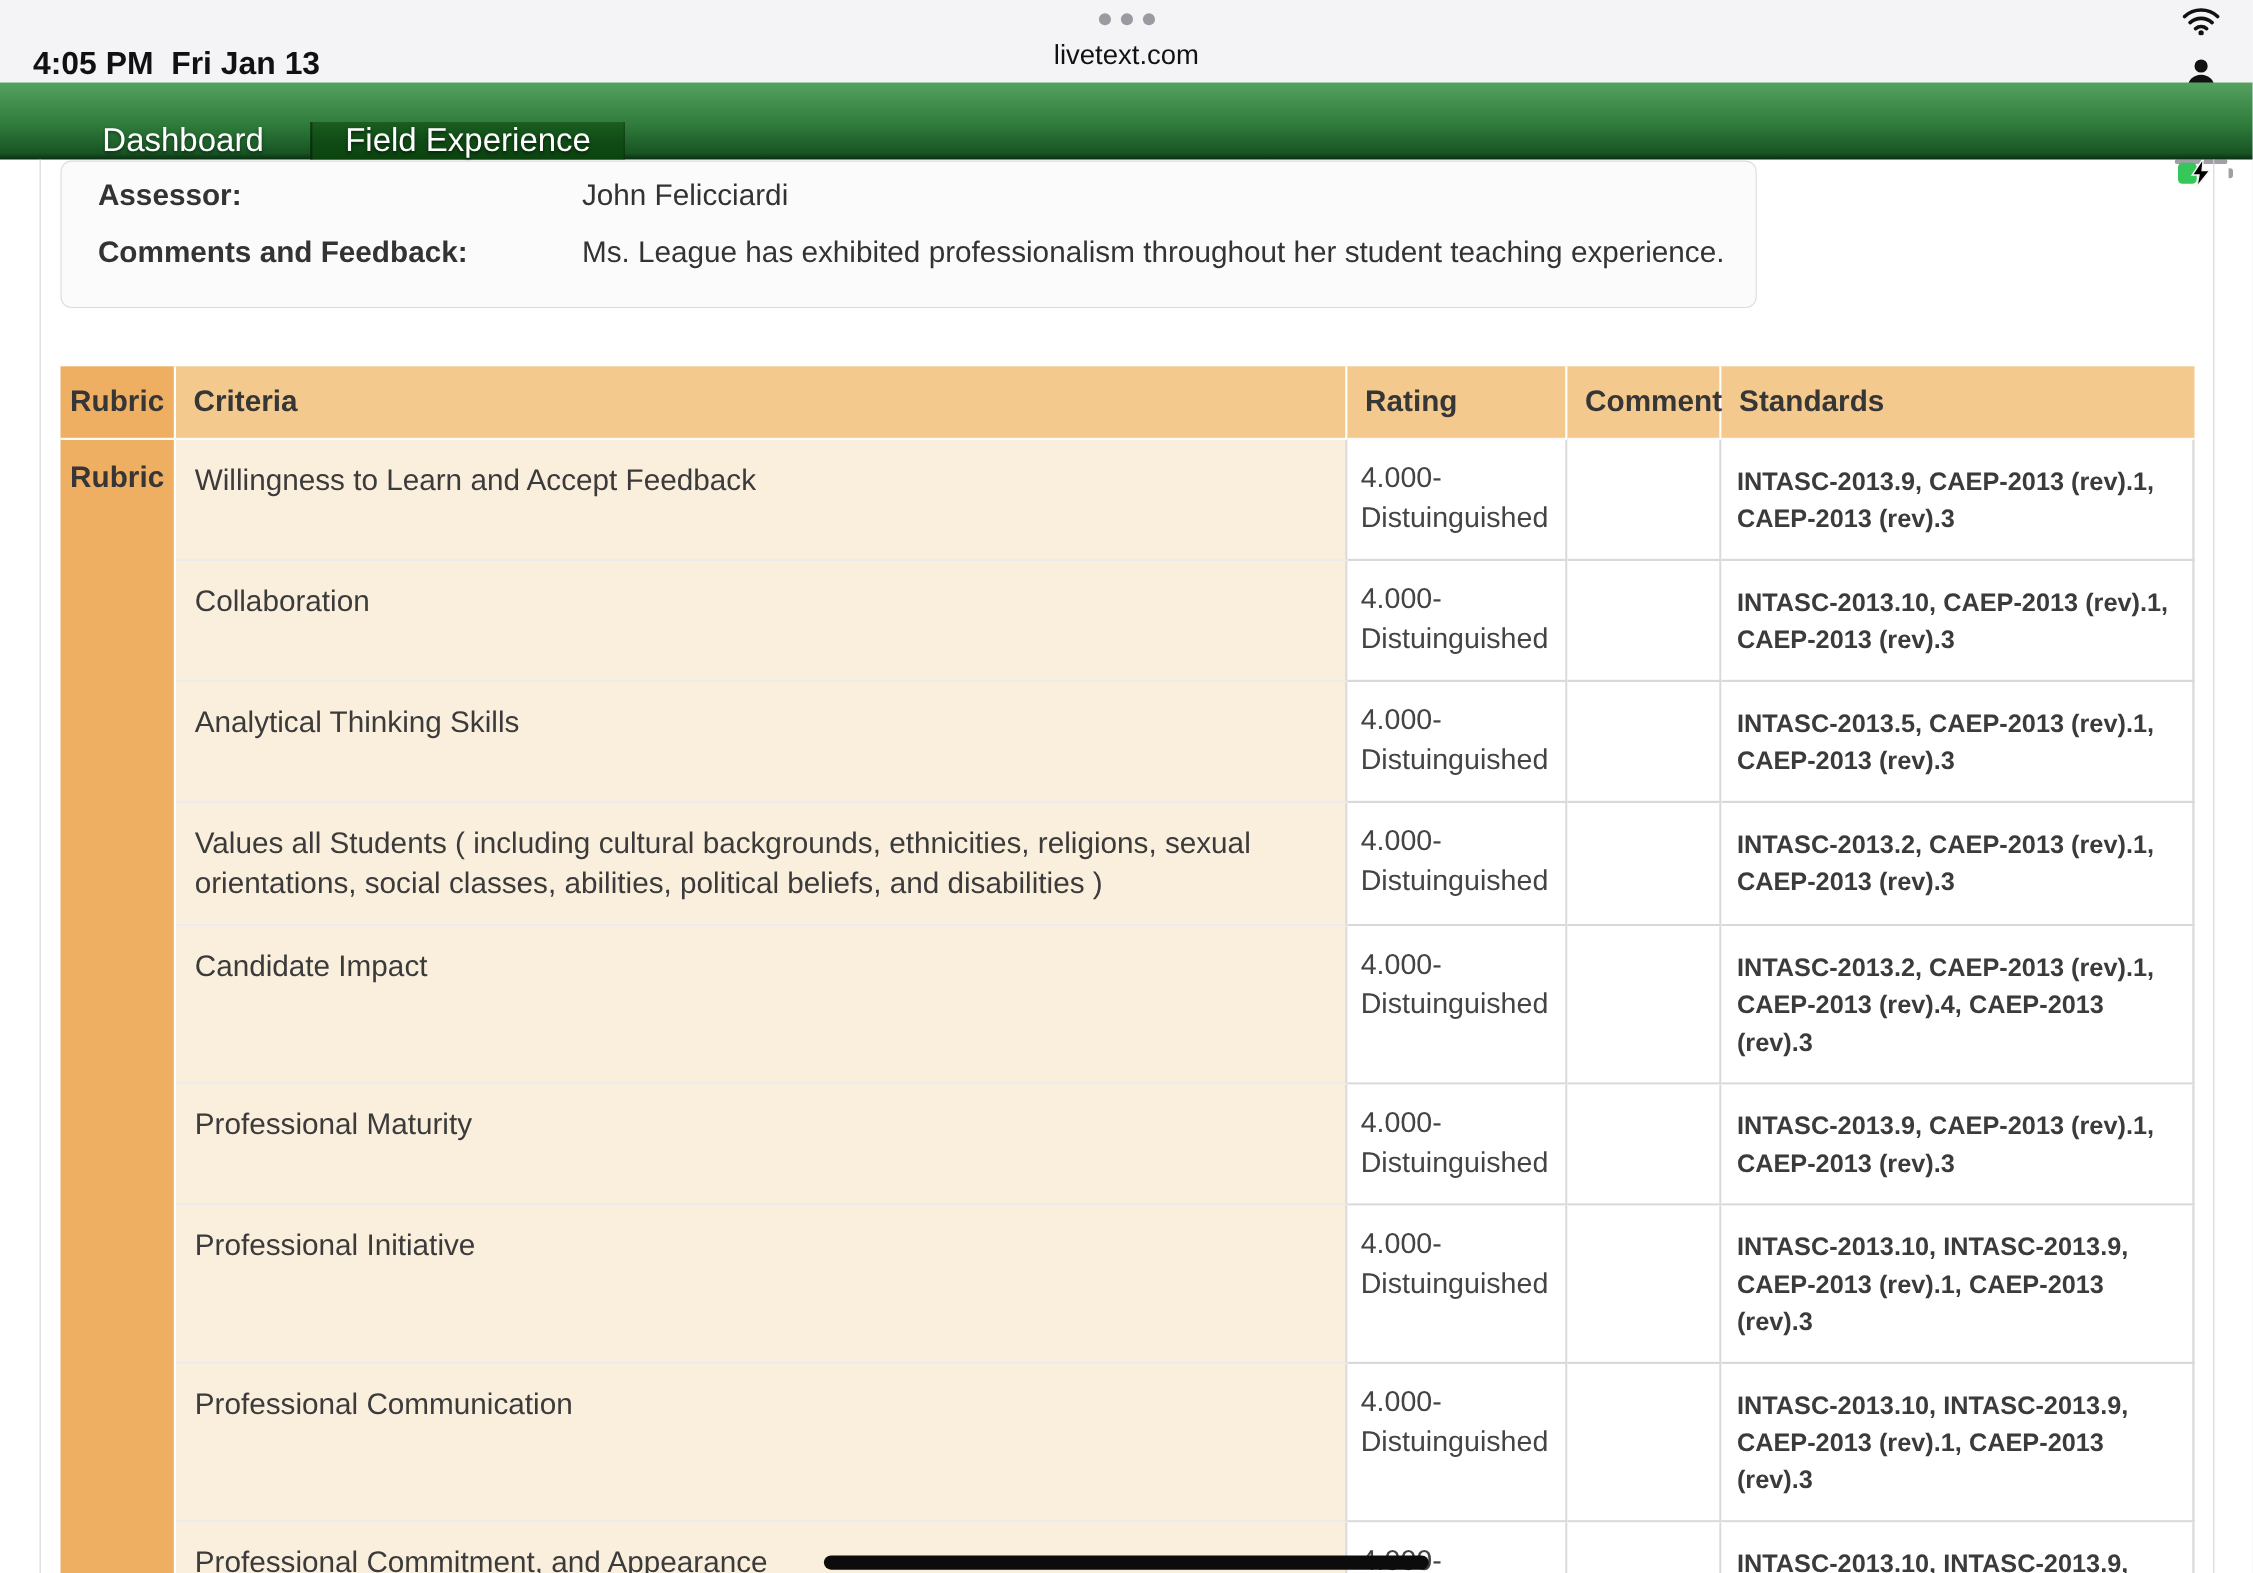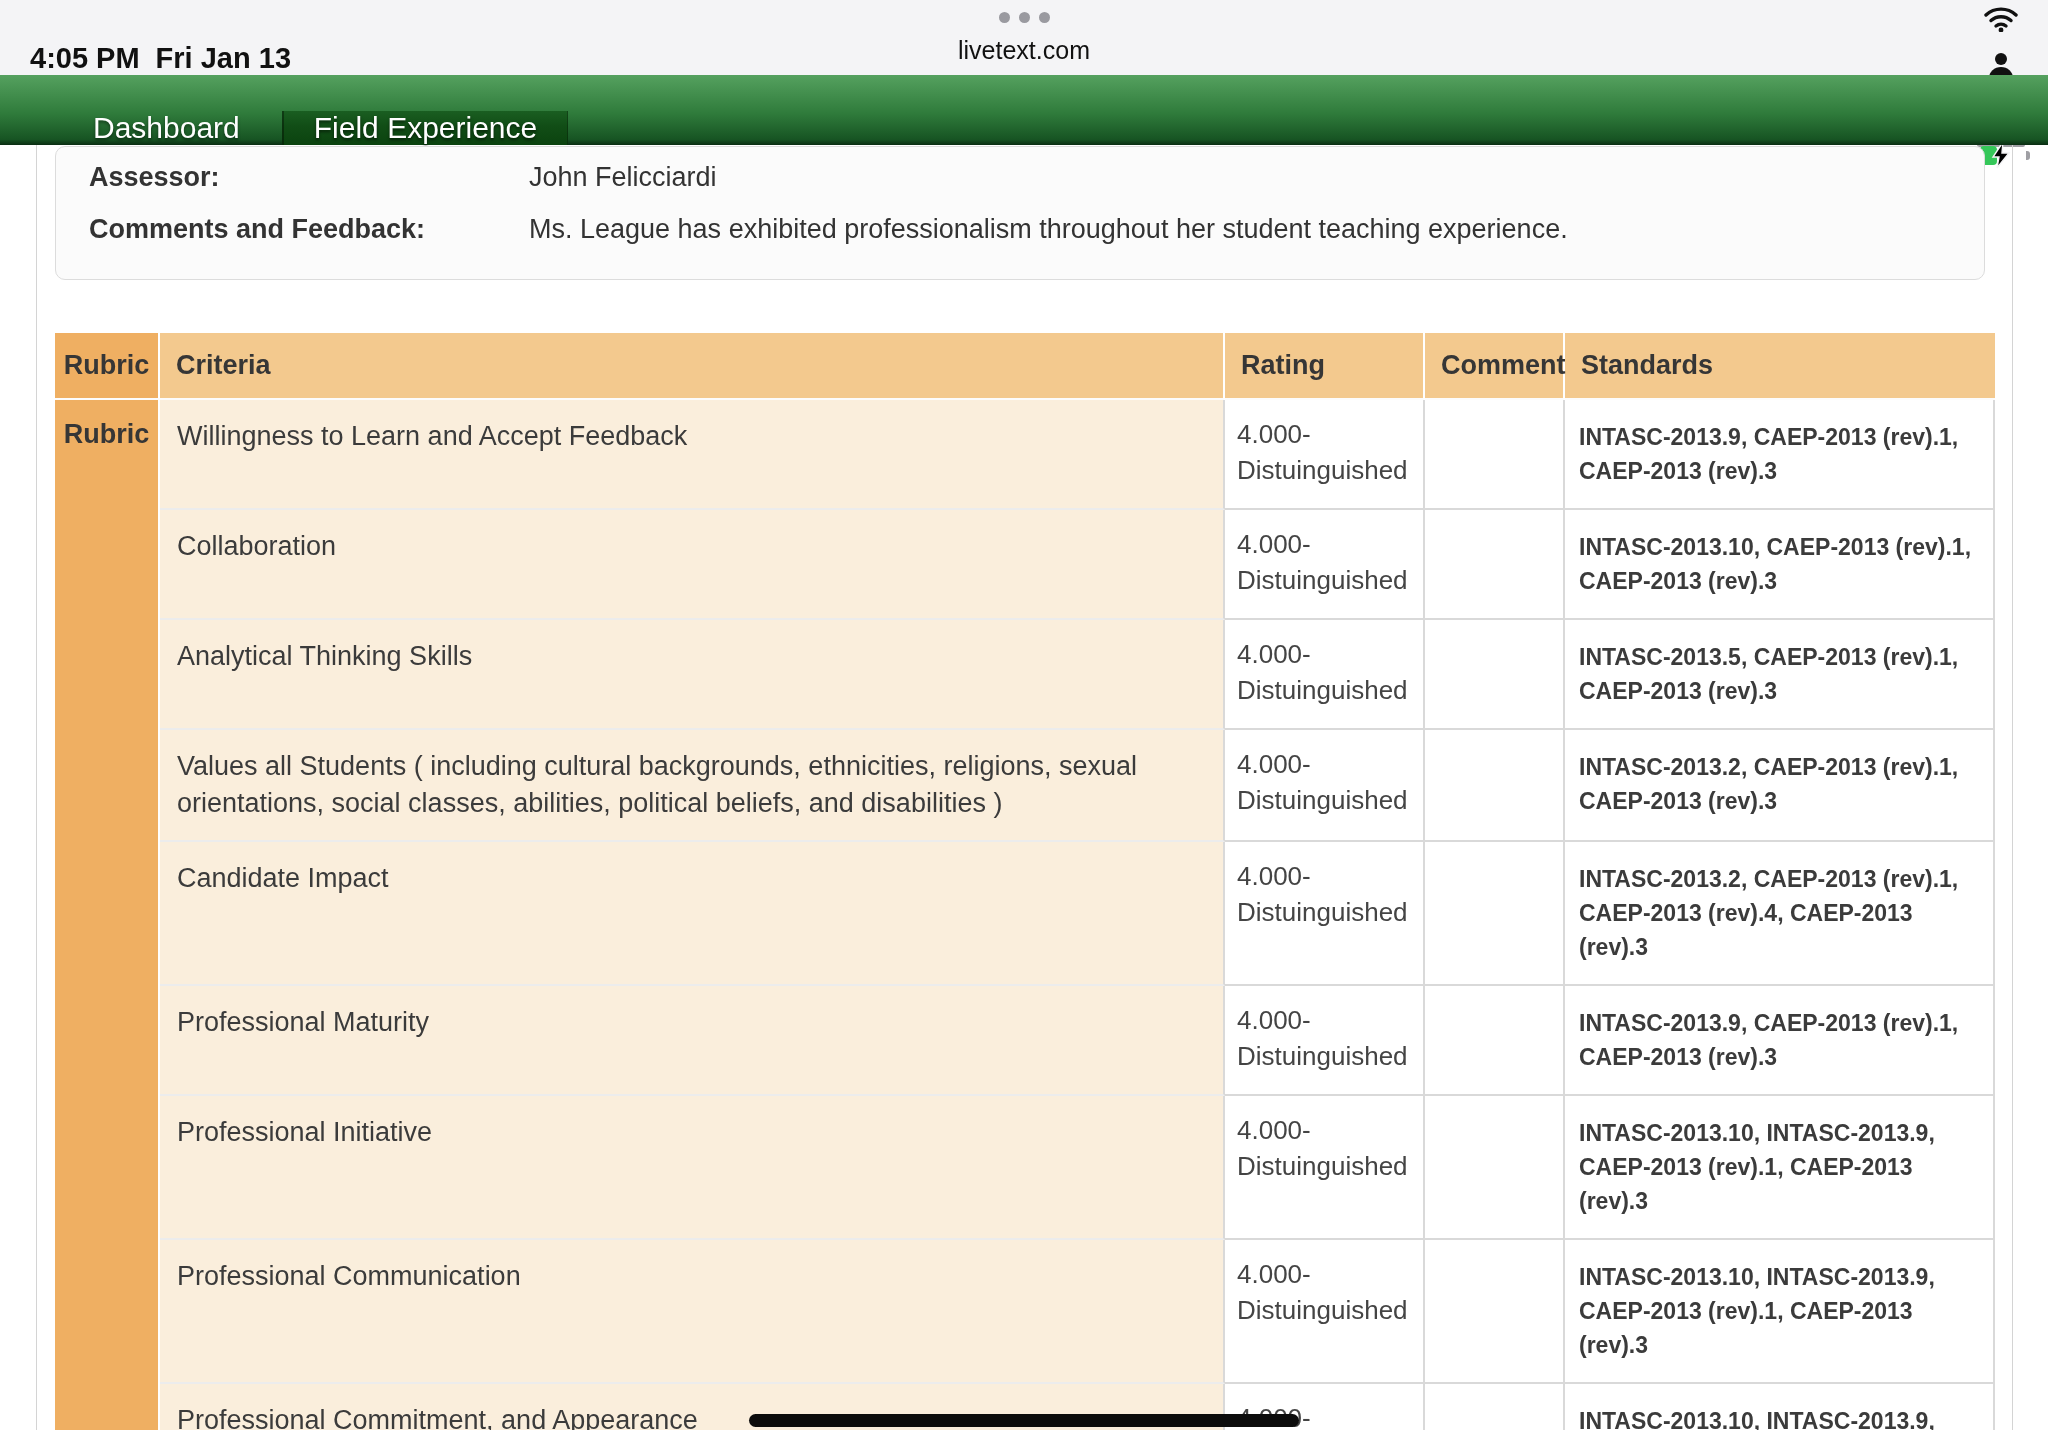--- a/index.html
+++ b/index.html
@@ -56,21 +56,21 @@
     text-shadow:0 2px 3px rgba(0,0,0,.55);
   }
 
   
   .frame-line { position:absolute; top:145px; bottom:0; width:1px; background:#d4d4d4; }
   .frame-line.left  { left:36px; }
   .frame-line.right { left:2012px; }
 
   
   .card {
-    position:absolute; top:146px; left:55px; width:1930px; height:134px;
+    position:absolute; top:146px; left:55px; width:1542px; height:134px;
     background:#fbfbfb; border:1px solid #dcdcdc; border-radius:10px;
     padding:12px 0 0 33px; overflow:hidden;
   }
   .card-row { display:flex; margin-bottom:16px; line-height:36px; }
   .card-label { width:440px; font-weight:bold; color:#333; font-size:27px; }
   .card-value { color:#333; font-size:27px; }
 
   
   .rubric-table-wrap { position:absolute; top:333px; left:55px; width:1940px; }
   table.rubric {

